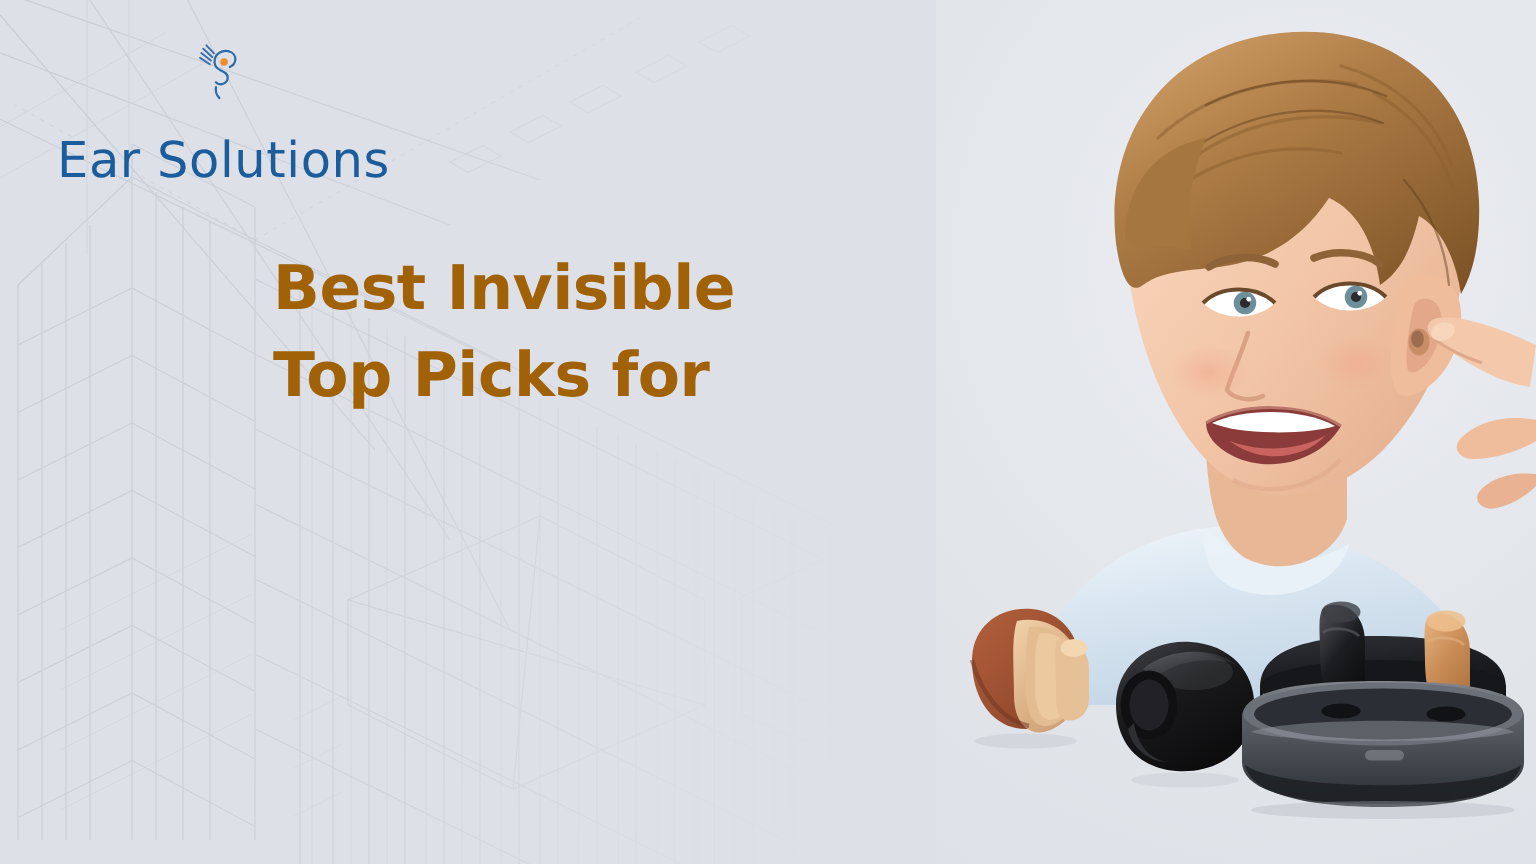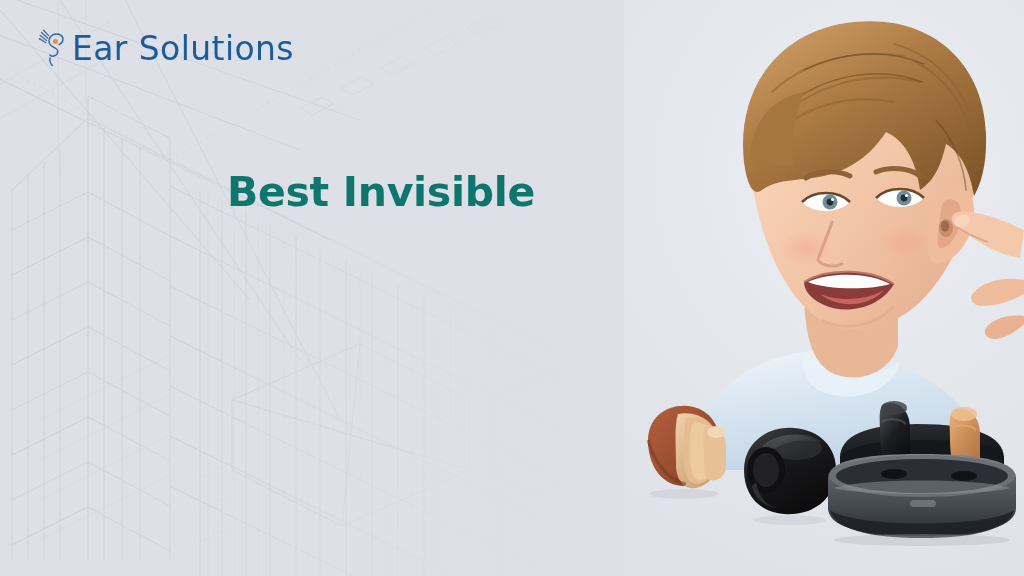--- a/index.html
+++ b/index.html
@@ -37,46 +37,46 @@
     pointer-events: none;
   }
 
   
   #logo {
     position: absolute;
     left: 38px;
     top: 26px;
     display: flex;
     align-items: center;
-    gap: 0;
+    gap: 20px;
+    flex-direction: column;
   }
   #logo-icon { display:block; width: 34px; height: 44px; }
   #logo-text {
     font-family: "DejaVu Sans", sans-serif;
     font-size: 33px;
     letter-spacing: 0.4px;
     color: #1a5c9c;
     font-weight: 400;
     line-height: 1;
     white-space: nowrap;
   }
 
   
   #headline {
     position: absolute;
     left: 182px;
     top: 136px;
     width: 430px;
-    color: #0f766e;
+    color: #a16207;
     font-family: "DejaVu Sans", sans-serif;
     font-weight: bold;
     font-size: 41px;
     line-height: 58px;
     letter-spacing: -0.3px;
-    margin-left: 45px;
   }
   #headline .hl-line { display: block; white-space: nowrap; }
 
   
   #photo {
     position: absolute;
     right: 0;
     top: 0;
     width: 400px;
     height: 576px;
@@ -182,20 +182,21 @@
       <path d="M20.5 8.2c3.0 0.8 4.6 3.2 4.4 5.6-0.2 2.6-2.0 4.1-3.7 4.9" fill="none" stroke="#2a6aa8" stroke-width="1.45" stroke-linecap="round"></path>
       <path d="M12.0 32.0c-0.5 2.8 0.4 5.6 2.3 7.4" fill="none" stroke="#2a6aa8" stroke-width="1.45" stroke-linecap="round"></path>
 
       <circle cx="17.4" cy="15.4" r="2.5" fill="#f08c2e"></circle>
     </svg>
     <span id="logo-text">Ear Solutions</span>
   </div>
 
   <h1 id="headline">
     <span class="hl-line">Best Invisible</span>
+    <span class="hl-line">Top Picks for</span>
   </h1>
 
   <div id="photo">
     <div id="photo-bg"></div>
 
     <svg id="boy" class="ph" viewBox="0 0 370 470" aria-hidden="true">
       <defs>
         <linearGradient id="skin" x1="0" y1="0" x2="1" y2="1">
           <stop offset="0%" stop-color="#fbdcc6"></stop>
           <stop offset="55%" stop-color="#f2c5a6"></stop>

